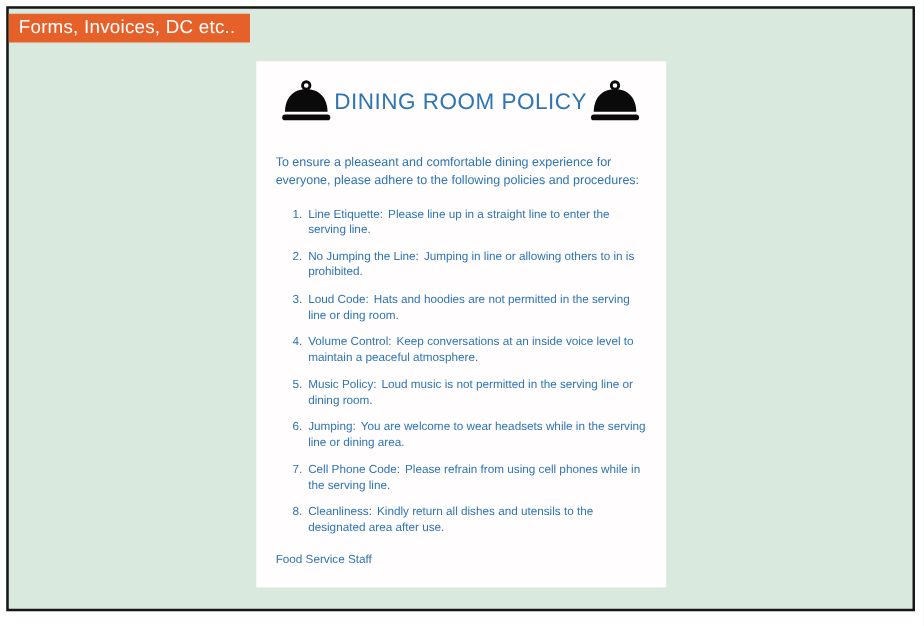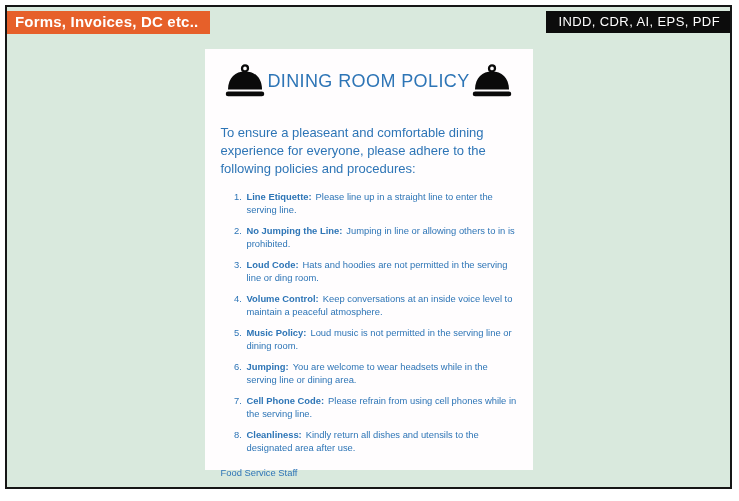--- a/index.html
+++ b/index.html
@@ -13,21 +13,21 @@
   }
   .frame {
     position: absolute; left: 5px; top: 5px;
     width: 727px; height: 484px;
     border: 2px solid #161616;
     background: #d9e9dd;
   }
   .banner-left {
     position: absolute; left: 0; top: 4px;
     background: #e6602a; color: #ffffff;
-    font-weight: 700; font-size: 15px;
+    font-weight: 400; font-size: 15px;
     padding: 2px 12px 4px 8px;
     letter-spacing: 0.2px;
     white-space: nowrap;
   }
   .banner-right {
     position: absolute; right: 0; top: 4px;
     background: #0c0c0c; color: #ffffff;
     font-size: 13px;
     padding: 3px 10px 4px 12px;
     letter-spacing: 0.4px;
@@ -48,47 +48,46 @@
   .doc-title {
     margin: 0;
     color: #2e75b6;
     font-size: 18px; font-weight: 400;
     letter-spacing: 0.4px;
     white-space: nowrap;
   }
   .cloche { width: 42px; height: 37px; display: block; }
   .intro {
     margin: 24px 0 0 0;
-    font-size: 13px; line-height: 1.38;
+    font-size: 10px; line-height: 1.38;
   }
   .policy-list {
     margin: 13px 0 0 0;
     padding: 0 0 0 24px;
     font-size: 9.4px; line-height: 1.36;
   }
   .policy-list li { margin-bottom: 8.5px; padding-left: 2px; }
-  .policy-label { font-weight: 700; margin-right: 4px; text-align: center; }
+  .policy-label { font-weight: 400; margin-right: 4px; text-align: center; }
   .closing {
     margin: 14px 0 0 0;
     font-size: 9.4px; line-height: 1.38;
   }
   .signoff {
     margin: 12px 0 0 0;
     font-size: 9.4px; line-height: 1.38;
   }
   .signoff div { white-space: nowrap; }
 </style>
 </head>
 <body>
 
 <div class="frame">
 
   <div class="banner-left">Forms, Invoices, DC etc..</div>
 
-  <div class="banner-right">INDD, CDR, AI, EPS, PDF</div>
 
   <div class="page">
 
     <div class="doc-header">
       <svg class="cloche" viewBox="0 0 48 42" xmlns="http://www.w3.org/2000/svg">
         <circle cx="24" cy="6" r="3.4" fill="none" stroke="#0a0a0a" stroke-width="2.6"></circle>
         <path d="M4.5 30 C5 16 13 9.5 24 9.5 C35 9.5 43 16 43.5 30 Z" fill="#0a0a0a"></path>
         <rect x="2" y="32.5" width="44" height="5.4" rx="2.7" fill="#0a0a0a"></rect>
       </svg>
 

